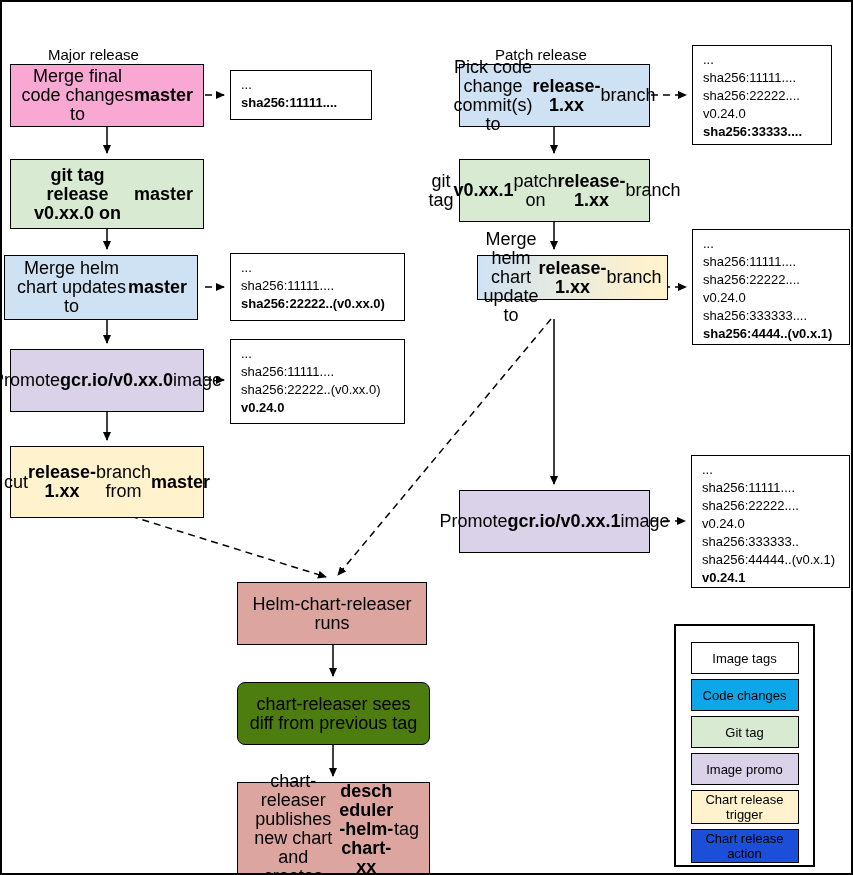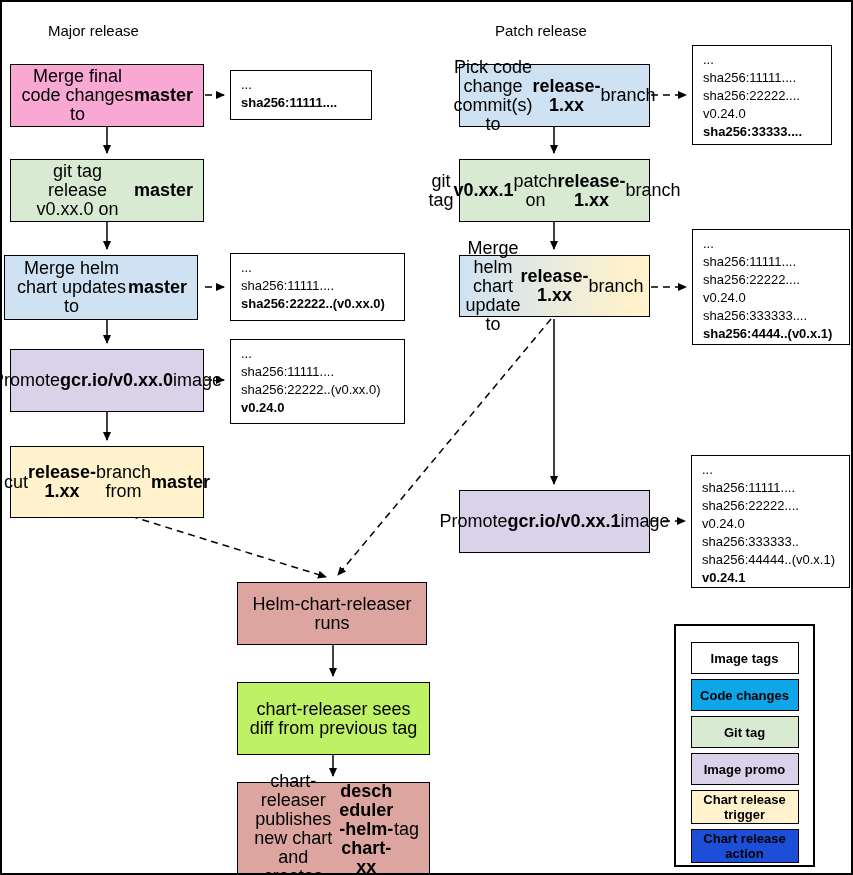--- a/index.html
+++ b/index.html
@@ -10,20 +10,21 @@
     border:2px solid #000;
     background:#fff;
     font-family:"Liberation Sans", sans-serif;
     color:#000;
     overflow:hidden;
   }
   .title{
     position:absolute;
     font-size:15px;
     white-space:nowrap;
+    margin-top:24px;
   }
   .node{
     position:absolute;
     box-sizing:border-box;
     border:1.5px solid #000;
     display:flex;
     align-items:center;
     justify-content:center;
     text-align:center;
     font-size:18px;
@@ -58,21 +59,20 @@
     width:108px;
     min-height:32px;
     border:1.5px solid #000;
     display:flex;
     align-items:center;
     justify-content:center;
     text-align:center;
     font-size:13px;
     line-height:15px;
     padding:1px 2px;
-    font-weight:bold;
   }
   svg.connectors{
     position:absolute;
     left:0;top:0;
     pointer-events:none;
   }
 </style>
 </head>
 <body>
 
@@ -107,21 +107,21 @@
     </g>
   </svg>
 
   <div class="title" style="left:46px;top:20px;">Major release</div>
   <div class="title" style="left:493px;top:20px;">Patch release</div>
 
   <div class="node" style="left: 8px; top: 62px; width: 194px; height: 63px; background: #f9a8d4;">
       <span>Merge final code changes to </span>
       <b>master</b>
     </div>
-  <div class="node" style="left: 8px; top: 157px; width: 194px; height: 63px; background: rgb(217, 234, 211);">
+  <div class="node" style="left: 8px; top: 157px; width: 194px; height: 70px; background: rgb(217, 234, 211); font-weight: bold;">
       <span>git tag release v0.xx.0 on </span>
       <b>master</b>
     </div>
   <div class="node" style="left: 2px; top: 253px; width: 194px; height: 65px; background: rgb(207, 226, 243);">
       <span>Merge helm chart updates to </span>
       <b>master</b>
     </div>
   <div class="node" style="left: 8px; top: 347px; width: 194px; height: 63px; background: rgb(217, 210, 233);">
       <span>Promote </span>
       <b>gcr.io/v0.xx.0</b>
@@ -155,21 +155,21 @@
       <b>release-1.xx</b>
       <span> branch</span>
     </div>
   <div class="node" style="left: 457px; top: 157px; width: 191px; height: 63px; background: rgb(217, 234, 211);">
       <span>git tag </span>
       <b>v0.xx.1</b>
       <span> patch on </span>
       <b>release-1.xx</b>
       <span> branch</span>
     </div>
-  <div class="node grad" style="left:457px;top:253px;width:191px;height:62px;">
+  <div class="node grad" style="left:475px;top:253px;width:191px;height:45px;">
       <span>Merge helm chart update to </span>
       <b>release-1.xx</b>
       <span> branch</span>
     </div>
   <div class="node" style="left: 457px; top: 488px; width: 191px; height: 63px; background: rgb(217, 210, 233);">
       <span>Promote </span>
       <b>gcr.io/v0.xx.1</b>
       <span> image</span>
     </div>
 
@@ -194,21 +194,21 @@
       <div>sha256:22222....</div>
       <div>v0.24.0</div>
       <div>sha256:333333..</div>
       <div>sha256:44444..(v0.x.1)</div>
       <div style="font-weight: bold;">v0.24.1</div>
     </div>
 
   <div class="node" style="left: 235px; top: 580px; width: 190px; height: 63px; background: rgb(221, 165, 160);">
       <span>Helm-chart-releaser runs</span>
     </div>
-  <div class="node" style="left: 235px; top: 680px; width: 193px; height: 73px; background: #bef264;">
+  <div class="node" style="left: 235px; top: 680px; width: 193px; height: 63px; background: #4d7c0f; border-radius: 8px;">
       <span>chart-releaser sees diff from previous tag</span>
     </div>
   <div class="node break" style="left: 235px; top: 780px; width: 193px; height: 94px; background: rgb(221, 165, 160);">
       <span>chart-releaser publishes new chart and creates </span>
       <b>descheduler-helm-chart-xx</b>
       <span> tag</span>
     </div>
 
   <div class="legend" style="left:672px;top:622px;width:141px;height:243px;">
     <div class="legend-item" style="background: rgb(255, 255, 255);">Image tags</div>

